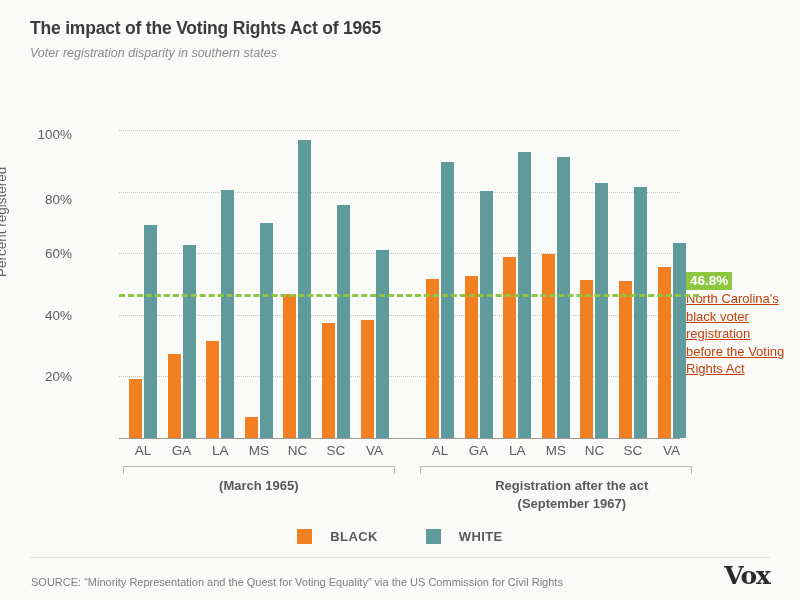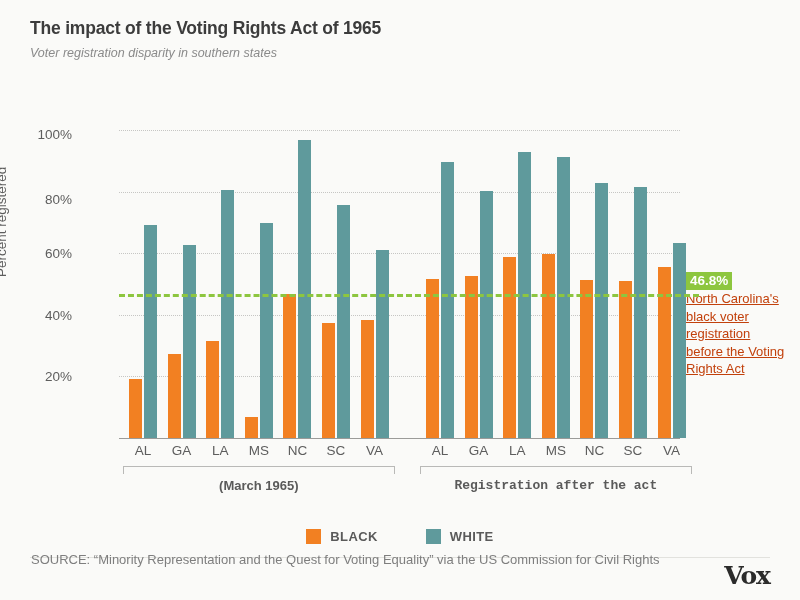--- a/index.html
+++ b/index.html
@@ -139,42 +139,42 @@
 
   
   #legend {
     position: absolute;
     top: 529px;
     left: 0; right: 0;
     display: flex;
     justify-content: center;
     gap: 48px;
   }
-  .legend-item { display: flex; align-items: flex-start; gap: 9px; }
+  .legend-item { display: flex; align-items: flex-start; gap: 18px; }
   .legend-swatch { width: 15px; height: 15px; }
   .legend-label {
     font-size: 13px;
     font-weight: bold;
     color: #5a5a5a;
     letter-spacing: 0.4px;
   }
 
   
   #footer-rule {
     position: absolute;
     left: 30px; right: 30px;
     top: 557px;
     height: 1px;
     background: #e2e2de;
   }
   #source-text {
     position: absolute;
     left: 31px;
-    top: 552px;
-    font-size: 13px;
+    top: 576px;
+    font-size: 11px;
     color: #7e7e7e;
     white-space: nowrap;
   }
   #vox-logo {
     position: absolute;
     right: 30px;
     top: 563px;
     font-family: "DejaVu Serif", serif;
     font-size: 25px;
     font-weight: bold;
@@ -256,22 +256,23 @@
     <div class="xtick" style="left: 574.4px;">NC</div>
     <div class="xtick" style="left: 613px;">SC</div>
     <div class="xtick" style="left: 651.6px;">VA</div>
   </div>
 <div id="group-labels">
     <div class="group-bracket" style="left: 123px; width: 271.6px;"></div>
     <div class="group-label" style="left: 123px; width: 271.6px;">
       <div>(March 1965)</div>
     </div>
     <div class="group-bracket" style="left: 420px; width: 271.6px;"></div>
-    <div class="group-label" style="left: 420px; width: 271.6px; font-family: Liberation Mono, monospace;">
+    <div class="group-label" style="left: 436px; width: 271.6px;">
       <div>Registration after the act</div>
+      <div>(September 1967)</div>
     </div>
   </div>
 
 <div id="annotation">
   <div id="annotation-value">46.8%</div>
   <div id="annotation-text">North Carolina's black voter registration before the Voting Rights Act</div>
 </div>
 
 <div id="legend">
     <div class="legend-item">

